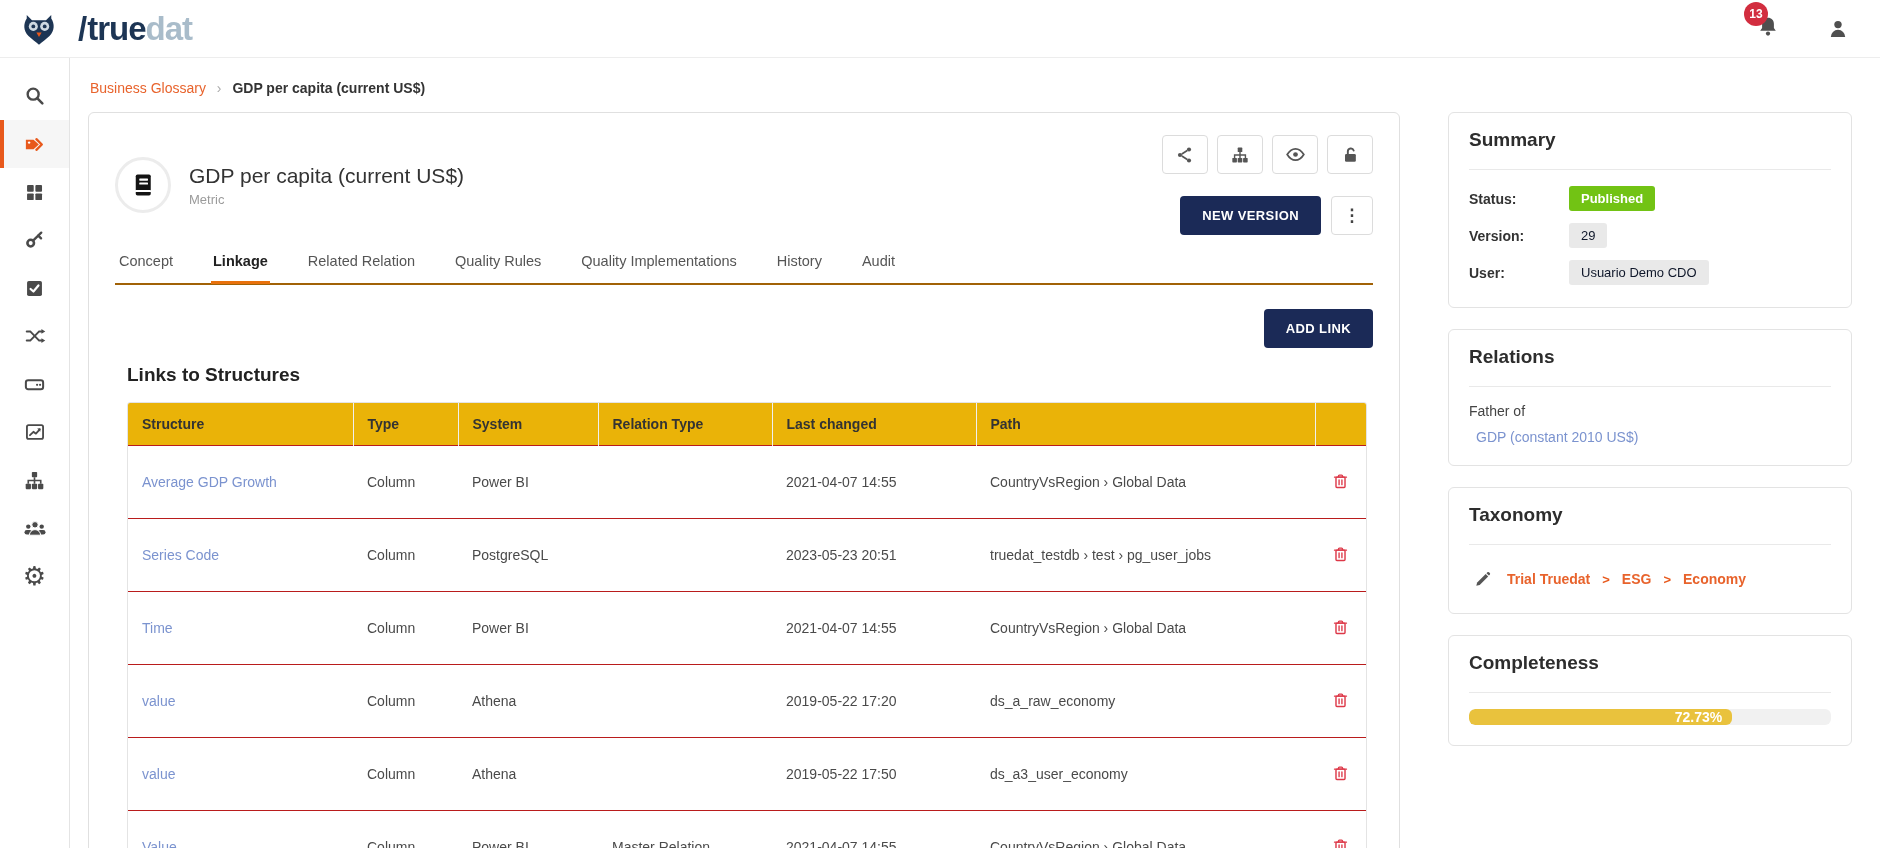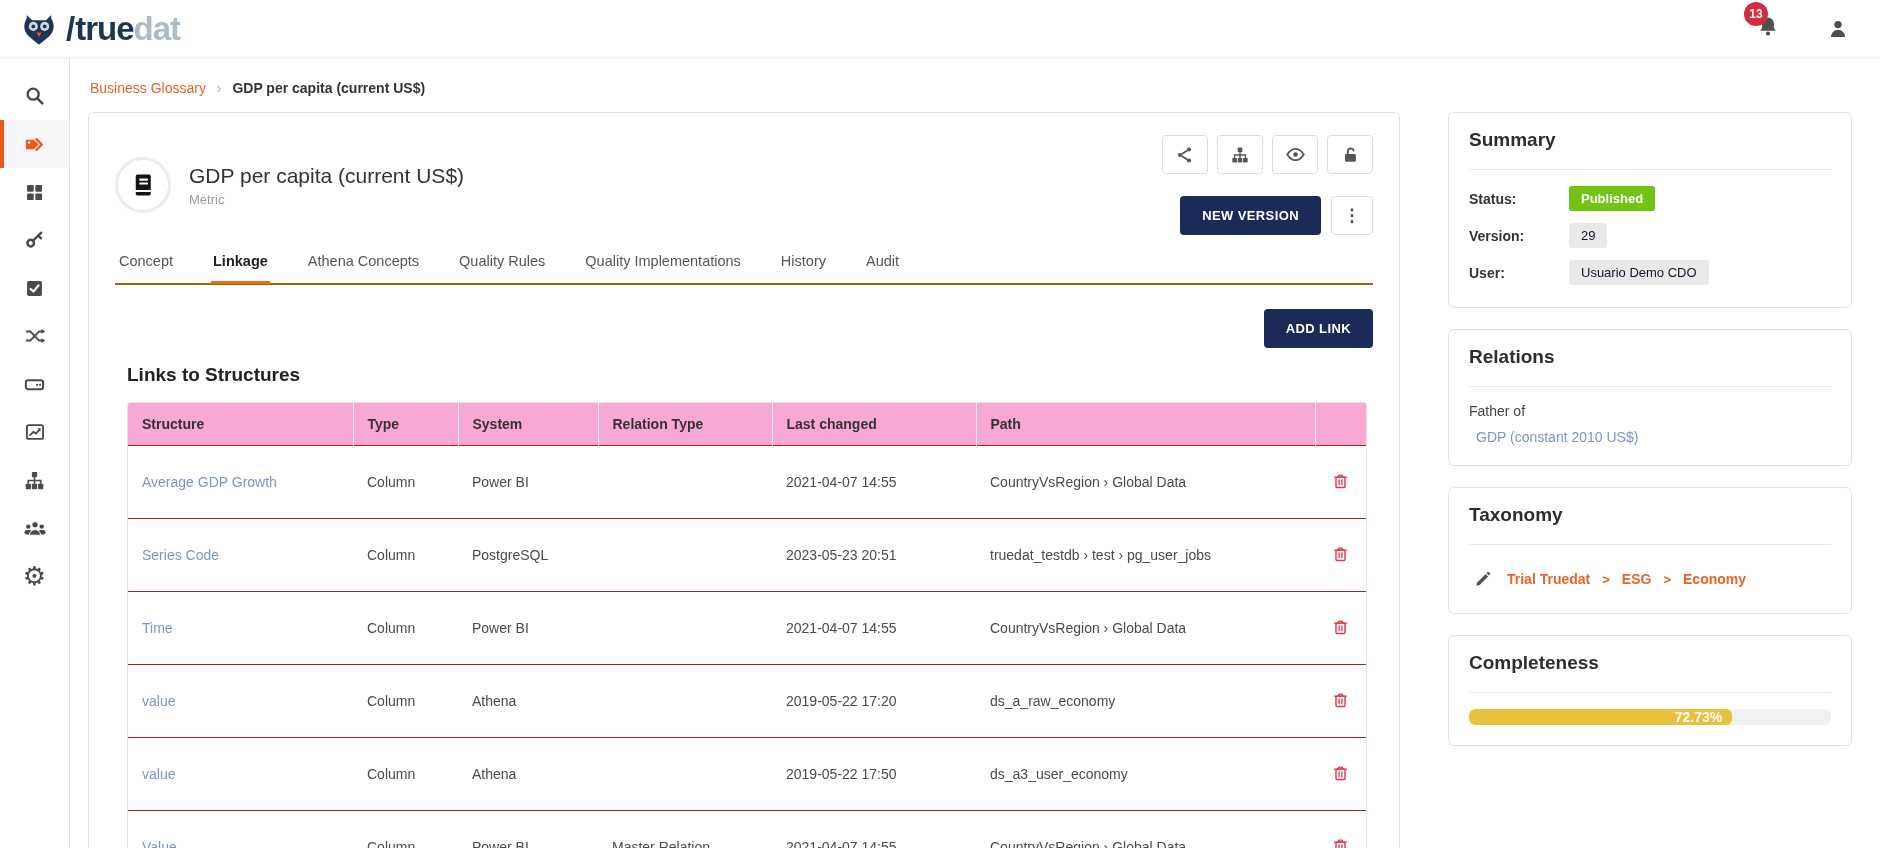--- a/index.html
+++ b/index.html
@@ -2,21 +2,21 @@
 <html><head>
 <meta charset="utf-8">
 <style>
   * { box-sizing: border-box; margin: 0; padding: 0; }
   html,body { width:1880px; height:848px; overflow:hidden; }
   body { font-family:"Liberation Sans", sans-serif; background:#fff; color:#333; }
 
   
   .topbar { height:58px; display:flex; align-items:center; justify-content:space-between;
             padding:0 30px 0 18px; border-bottom:1px solid #ededed; background:#fff; }
-  .logo { display:flex; align-items:center; gap:4px; }
+  .logo { display:flex; align-items:center; gap:16px; }
   .logo-word { font-size:33px; font-weight:bold; letter-spacing:-1px; color:#1d3554; line-height:1; }
   .logo-word .slash { color:#1d3554; margin:0 1px 0 2px; }
   .logo-word .dat { color:#a9bcca; }
   .top-right { display:flex; align-items:center; gap:46px; }
   .bell-wrap { position:relative; cursor:pointer;text-align:center; }
   .badge { position:absolute; top:-13px; left:-12px; background:#d22d3f; color:#fff;
            font-size:12px; font-weight:bold; border-radius:50%; width:24px; height:24px;
            display:flex; align-items:center; justify-content:center; }
 
   
@@ -62,21 +62,21 @@
   
   .tabs { display:flex; gap:36px; margin-top:12px; border-bottom:2px solid #a16207; padding:0 2px; }
   .tab { font-size:14.5px; color:#555; padding:6px 2px 12px; cursor:pointer; }
   .tab.active { color:#222; font-weight:bold; border-bottom:3px solid #e8710c; margin-bottom:-1px; }
 
   
   .addlink-row { display:flex; justify-content:flex-end; margin:24px 0 10px; }
   .section-heading { font-size:19px; font-weight:bold; color:#222; margin:16px 0 16px 12px; }
   .table-wrap { margin:0 6px 0 12px; border:1px solid #e4e4e4; border-radius:3px; overflow:hidden; }
   table { width:100%; border-collapse:collapse; font-size:14px; }
-  thead th { background:#f9a8d4; text-align:left; font-weight:bold; color:#333;
+  thead th { background:#eab308; text-align:left; font-weight:bold; color:#333;
              padding:13px 14px; border-left:1px solid #f0f0f0; }
   thead th:first-child { border-left:none; }
   tbody td { padding:24px 14px; color:#4a4a4a; border-top:1px solid #b91c1c; }
   td.struct a { color:#7b93cf; text-decoration:none; cursor:pointer; }
   .trash-btn { background:none; border:none; cursor:pointer; padding:2px; line-height:0; }
   .col-structure{width:225px;} .col-type{width:105px;} .col-system{width:140px;}
   .col-relation{width:174px;} .col-changed{width:204px;} .col-actions{width:48px;}
 
   
   .rightcol { width:404px; flex-shrink:0; display:flex; flex-direction:column; gap:21px; }
@@ -277,21 +277,21 @@
             <div class="btn-row">
               <button class="btn-navy">NEW VERSION</button>
               <button class="kebab-btn">⋮</button>
             </div>
           </div>
         </div>
 
         <div class="tabs">
             <div class="tab">Concept</div>
             <div class="tab active">Linkage</div>
-            <div class="tab">Athena Concepts</div>
+            <div class="tab">Related Relation</div>
             <div class="tab">Quality Rules</div>
             <div class="tab">Quality Implementations</div>
             <div class="tab">History</div>
             <div class="tab">Audit</div>
           </div>
 
         <div class="addlink-row">
           <button class="btn-navy">ADD LINK</button>
         </div>
 

